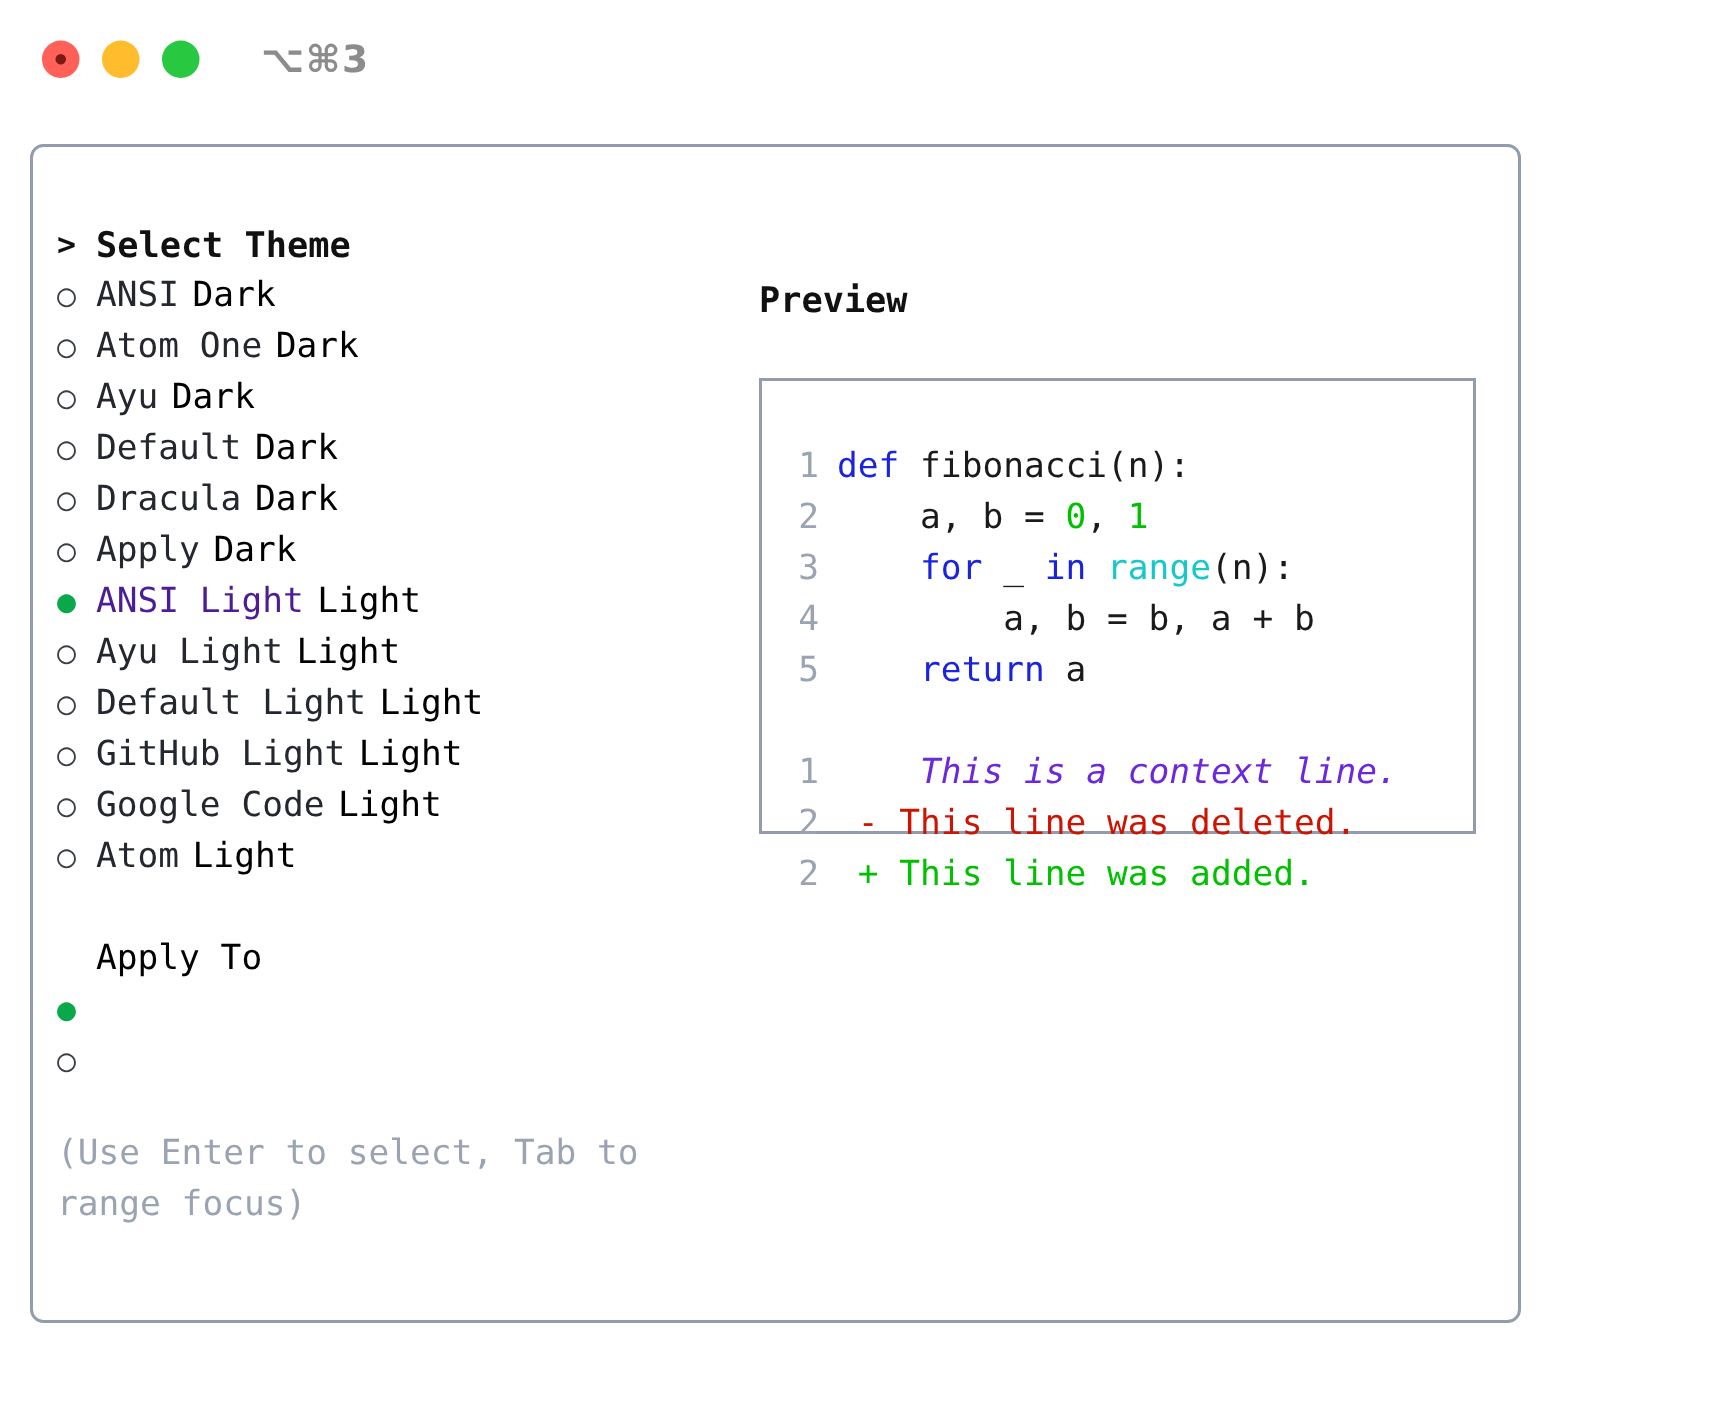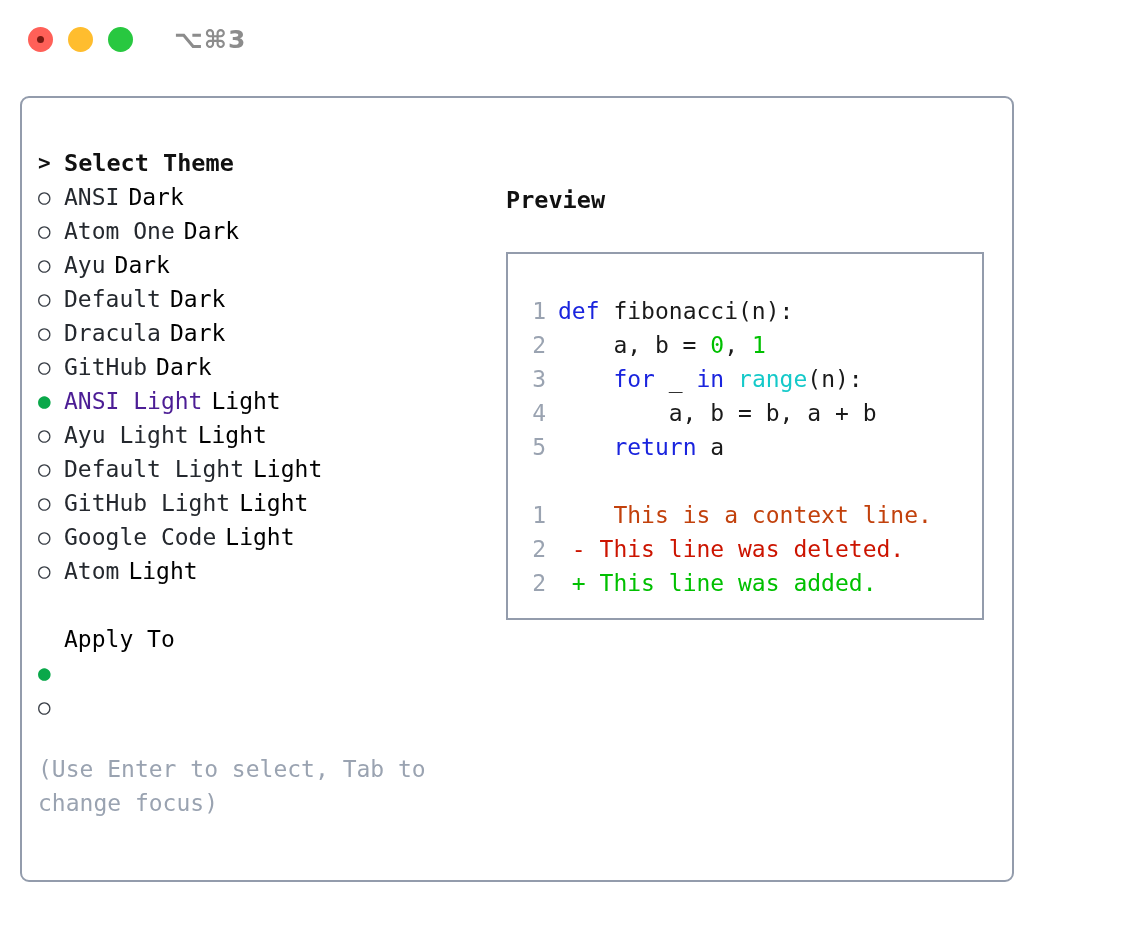--- a/index.html
+++ b/index.html
@@ -148,21 +148,21 @@
   #preview-title {
     font-size: 23.5px;
     font-weight: 700;
     color: #111111;
     line-height: 34px;
   }
 
   #preview-box {
     margin-top: 35px;
     width: 478px;
-    height: 368px;
+    height: 304px;
     border: 2px solid #939cac;
     box-sizing: border-box;
     background: #ffffff;
     position: relative;
   }
 
   #code-area {
     position: absolute;
     left: 16px;
     top: 40px;
@@ -178,21 +178,21 @@
     display: inline-block;
     width: 22px;
     text-align: right;
     margin-right: 12px;
   }
 
   .tok-kw   { color: #1a24de; }
   .tok-fn   { color: #14c9c9; }
   .tok-num  { color: #00c000; }
   .tok-id   { color: #1a1a1a; }
-  .tok-ctx  { color: #c2410c; }
+  .tok-ctx  { color: #6d28d9; font-style: italic; }
   .tok-del  { color: #cc1400; }
   .tok-add  { color: #00c000; }
 
   .diff-gap { height: 34px; }
 </style>
 </head>
 <body>
 
 <div id="window">
 
@@ -238,21 +238,21 @@
         </div>
 
         <div class="row">
           <span class="bullet">○</span>
           <span class="theme-name">Dracula</span>
           <span class="theme-kind">Dark</span>
         </div>
 
         <div class="row">
           <span class="bullet">○</span>
-          <span class="theme-name">GitHub</span>
+          <span class="theme-name">Apply</span>
           <span class="theme-kind">Dark</span>
         </div>
 
         <div class="row">
           <span class="bullet selected">●</span>
           <span class="theme-name selected">ANSI Light</span>
           <span class="theme-kind">Light</span>
         </div>
 
         <div class="row">
@@ -293,21 +293,21 @@
         </div>
 
         <div class="row">
           <span class="bullet selected">●</span>
         </div>
 
         <div class="row">
           <span class="bullet">○</span>
         </div>
 
-        <div class="hint">(Use Enter to select, Tab to change focus)</div>
+        <div class="hint">(Use Enter to select, Tab to range focus)</div>
       </div>
 
       <div id="preview-column">
         <div id="preview-title">Preview</div>
 
         <div id="preview-box">
           <div id="code-area"><div class="code-line"><span class="lineno">1</span><span class="tok-kw">def</span><span class="tok-id"> fibonacci(n):</span></div><div class="code-line"><span class="lineno">2</span><span class="tok-id">    a, b = </span><span class="tok-num">0</span><span class="tok-id">, </span><span class="tok-num">1</span></div><div class="code-line"><span class="lineno">3</span><span class="tok-id">    </span><span class="tok-kw">for</span><span class="tok-id"> _ </span><span class="tok-kw">in</span><span class="tok-id"> </span><span class="tok-fn">range</span><span class="tok-id">(n):</span></div><div class="code-line"><span class="lineno">4</span><span class="tok-id">        a, b = b, a + b</span></div><div class="code-line"><span class="lineno">5</span><span class="tok-id">    </span><span class="tok-kw">return</span><span class="tok-id"> a</span></div><div class="diff-gap"></div><div class="code-line"><span class="lineno">1</span><span class="tok-ctx">  </span><span class="tok-ctx">  This is a context line.</span></div><div class="code-line"><span class="lineno">2</span><span class="tok-del"> -</span><span class="tok-del"> This line was deleted.</span></div><div class="code-line"><span class="lineno">2</span><span class="tok-add"> +</span><span class="tok-add"> This line was added.</span></div></div>
         </div>
       </div>
 

